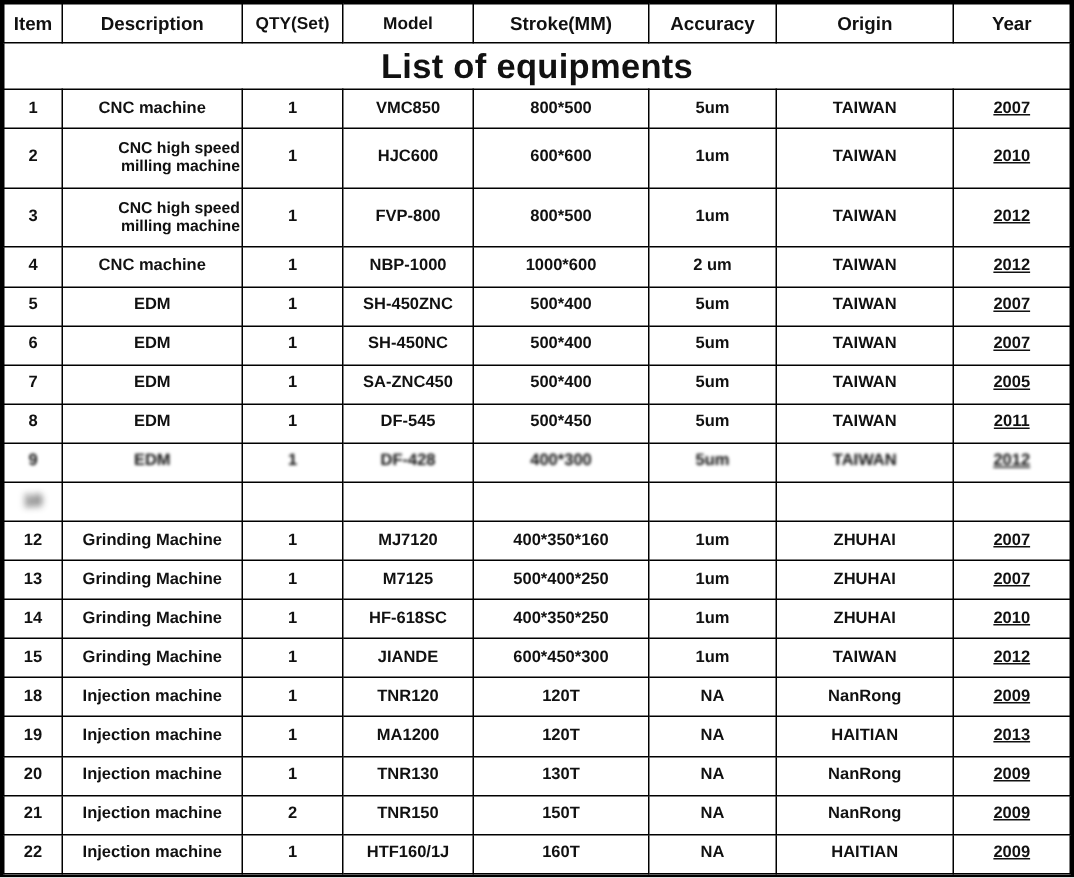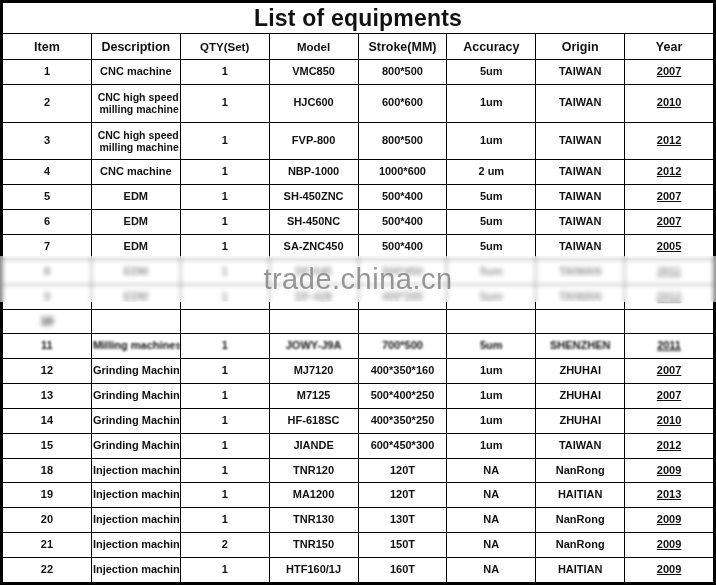--- a/index.html
+++ b/index.html
@@ -137,33 +137,33 @@
     filter: blur(2.4px);
   }
 </style>
 </head>
 <body>
 
 <div id="page">
   <div id="sheet">
     <table class="equip">
       <thead>
-        <tr>
-          <th class="title-cell" colspan="8">List of equipments</th>
-        </tr>
         <tr id="header-row">
             <th class="col-item">Item</th>
             <th class="col-desc">Description</th>
             <th class="col-qty">QTY(Set)</th>
             <th class="col-model">Model</th>
             <th class="col-stroke">Stroke(MM)</th>
             <th class="col-accuracy">Accuracy</th>
             <th class="col-origin">Origin</th>
             <th class="col-year">Year</th>
           </tr>
+        <tr>
+          <th class="title-cell" colspan="8">List of equipments</th>
+        </tr>
       </thead>
       <tbody id="table-body">
           <tr>
             <td class="col-item">1</td>
             <td class="col-desc desc">CNC machine</td>
             <td class="col-qty">1</td>
             <td class="col-model">VMC850</td>
             <td class="col-stroke">800*500</td>
             <td class="col-accuracy">5um</td>
             <td class="col-origin">TAIWAN</td>
@@ -252,30 +252,20 @@
           <tr class=" blurred-row-strong">
             <td class="col-item">10</td>
             <td class="col-desc desc"></td>
             <td class="col-qty"></td>
             <td class="col-model"></td>
             <td class="col-stroke"></td>
             <td class="col-accuracy"></td>
             <td class="col-origin"></td>
             <td class="col-year"></td>
           </tr>
-          <tr class=" blurred-row">
-            <td class="col-item">11</td>
-            <td class="col-desc desc">Milling machines</td>
-            <td class="col-qty">1</td>
-            <td class="col-model">JOWY-J9A</td>
-            <td class="col-stroke">700*500</td>
-            <td class="col-accuracy">5um</td>
-            <td class="col-origin">SHENZHEN</td>
-            <td class="col-year">2011</td>
-          </tr>
           <tr>
             <td class="col-item">12</td>
             <td class="col-desc desc">Grinding Machine</td>
             <td class="col-qty">1</td>
             <td class="col-model">MJ7120</td>
             <td class="col-stroke">400*350*160</td>
             <td class="col-accuracy">1um</td>
             <td class="col-origin">ZHUHAI</td>
             <td class="col-year">2007</td>
           </tr>
@@ -356,17 +346,13 @@
             <td class="col-model">HTF160/1J</td>
             <td class="col-stroke">160T</td>
             <td class="col-accuracy">NA</td>
             <td class="col-origin">HAITIAN</td>
             <td class="col-year">2009</td>
           </tr>
         </tbody>
     </table>
   </div>
 
-  <div id="watermark-band">
-    <div id="watermark-blur"></div>
-    <div id="watermark-text">trade.china.cn</div>
-  </div>
 </div>
 
 </body></html>

